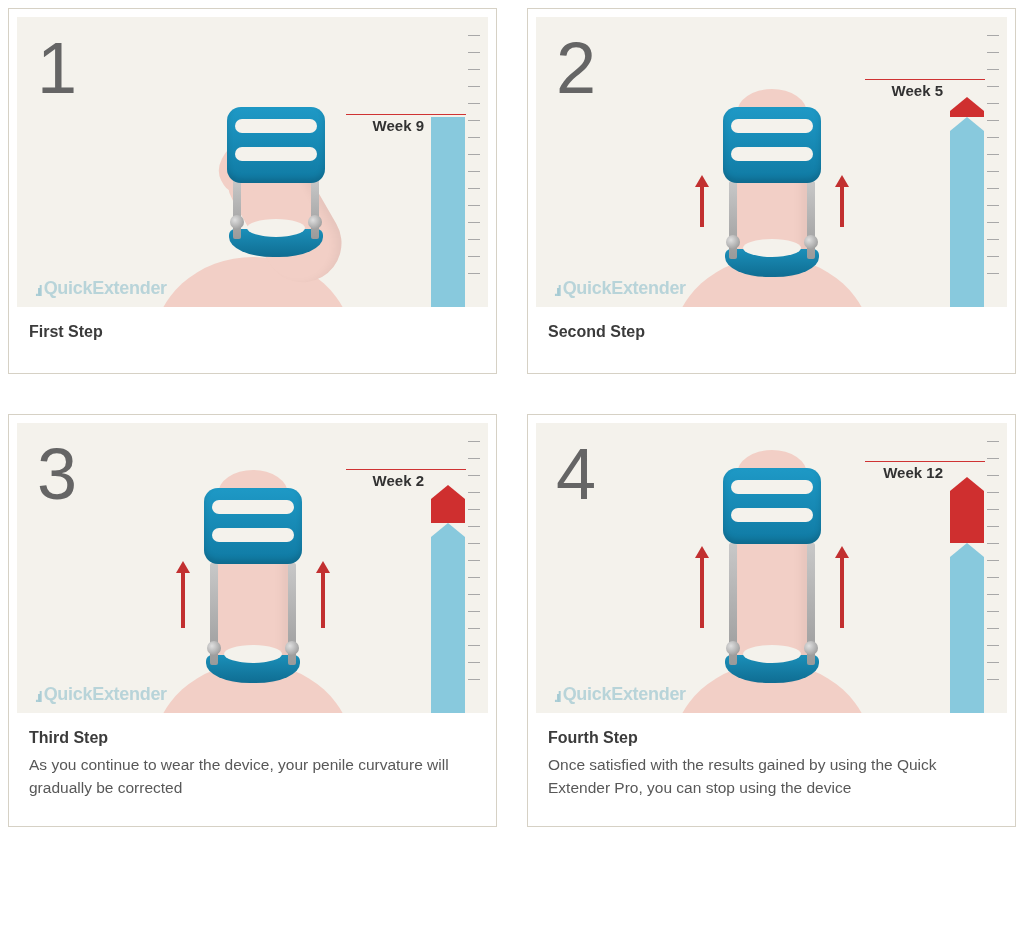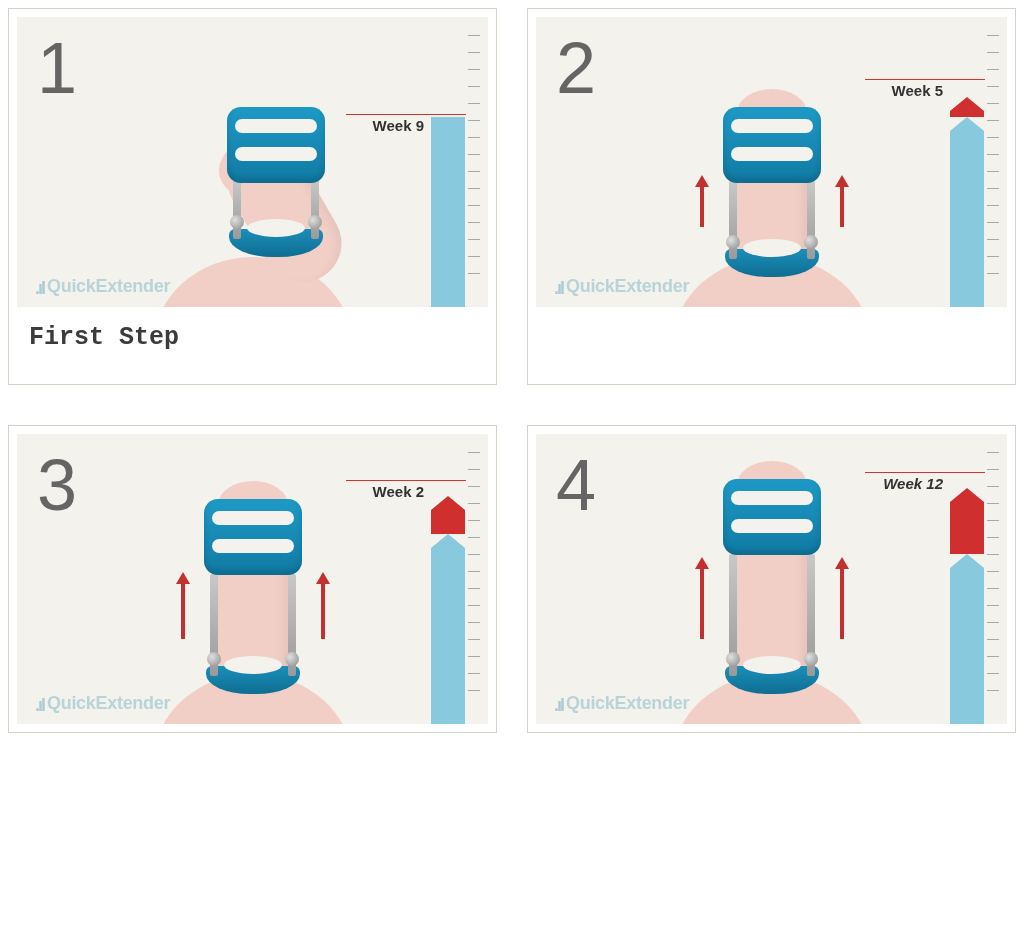--- a/index.html
+++ b/index.html
@@ -43,32 +43,31 @@
     font-size: 18px;
     font-weight: 600;
     color: rgba(110,175,195,0.45);
     letter-spacing: -0.3px;
   }
   .watermark .bars {
     display: inline-block;
     vertical-align: -2px;
     margin-right: 3px;
     color: rgba(110,175,195,0.55);
-    font-size: 18px;
+    font-size: 14px;
     letter-spacing: -2px;
   }
   .caption {
     padding: 16px 12px 18px 12px;
   }
   .cap-title {
-    font-size: 25px;
+    font-size: 16px;
     font-weight: 700;
     color: #3b3b3b;
     margin-bottom: 6px;
-    font-family: Liberation Mono, monospace;
   }
   .cap-body {
     font-size: 15.5px;
     line-height: 1.5;
     color: #585858;
   }
 
   
   .scale {
     position: absolute;
@@ -372,20 +371,21 @@
           <div class="bar-notch"></div>
           <div class="bar-blue" style="height:176px;"></div>
         </div>
         <div class="week-line" style="top:10px;"></div>
         <div class="week-label" style="top:13px;">Week 5</div>
       </div>
 
       <div class="watermark"><span class="bars">.ıl</span><span>QuickExtender</span></div>
     </div>
     <div class="caption">
+      <div class="cap-title">Second Step</div>
     </div>
   </div>
 
   <div class="card">
     <div class="illus">
       <div class="step-num">3</div>
 
       <div class="figure">
         <div class="base-shape"></div>
         <div class="shaft" style="height:205px;">
@@ -432,20 +432,24 @@
           <div class="bar-red" style="height:24px;"></div>
           <div class="bar-notch"></div>
           <div class="bar-blue" style="height:176px;"></div>
         </div>
         <div class="week-line" style="top:-6px;"></div>
         <div class="week-label" style="top:-3px;">Week 2</div>
       </div>
 
       <div class="watermark"><span class="bars">.ıl</span><span>QuickExtender</span></div>
     </div>
+    <div class="caption">
+      <div class="cap-title">Third Step</div>
+      <div class="cap-body">As you continue to wear the device, your penile curvature will gradually be corrected</div>
+    </div>
   </div>
 
   <div class="card">
     <div class="illus">
       <div class="step-num">4</div>
 
       <div class="figure">
         <div class="base-shape"></div>
         <div class="shaft" style="height:225px;">
             <div class="tip"></div>
@@ -486,20 +490,24 @@
             <div class="tick"></div>
             <div class="tick"></div>
           </div>
         <div class="bar-wrap" style="height:236px;">
           <div class="bar-red-top"></div>
           <div class="bar-red" style="height:52px;"></div>
           <div class="bar-notch"></div>
           <div class="bar-blue" style="height:156px;"></div>
         </div>
         <div class="week-line" style="top:-14px;"></div>
-        <div class="week-label" style="top:-11px;font-style:italic;">Week 12</div>
+        <div class="week-label" style="top:-11px;">Week 12</div>
       </div>
 
       <div class="watermark"><span class="bars">.ıl</span><span>QuickExtender</span></div>
     </div>
+    <div class="caption">
+      <div class="cap-title">Fourth Step</div>
+      <div class="cap-body">Once satisfied with the results gained by using the Quick Extender Pro, you can stop using the device</div>
+    </div>
   </div>
 
 </div>
 
 </body></html>

